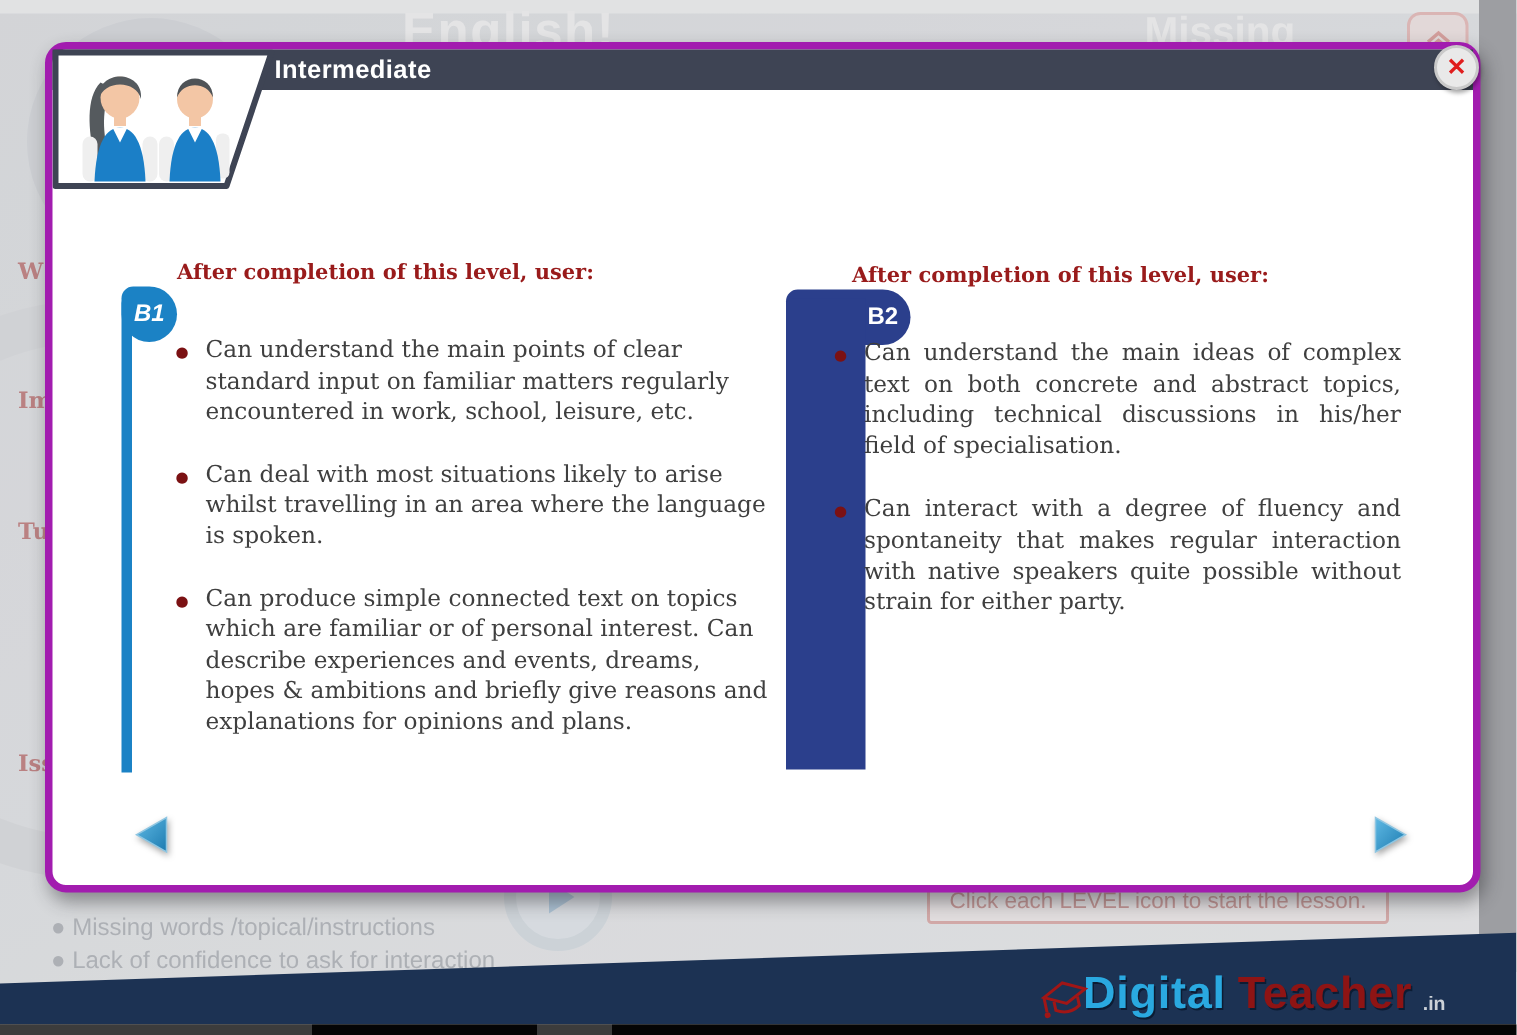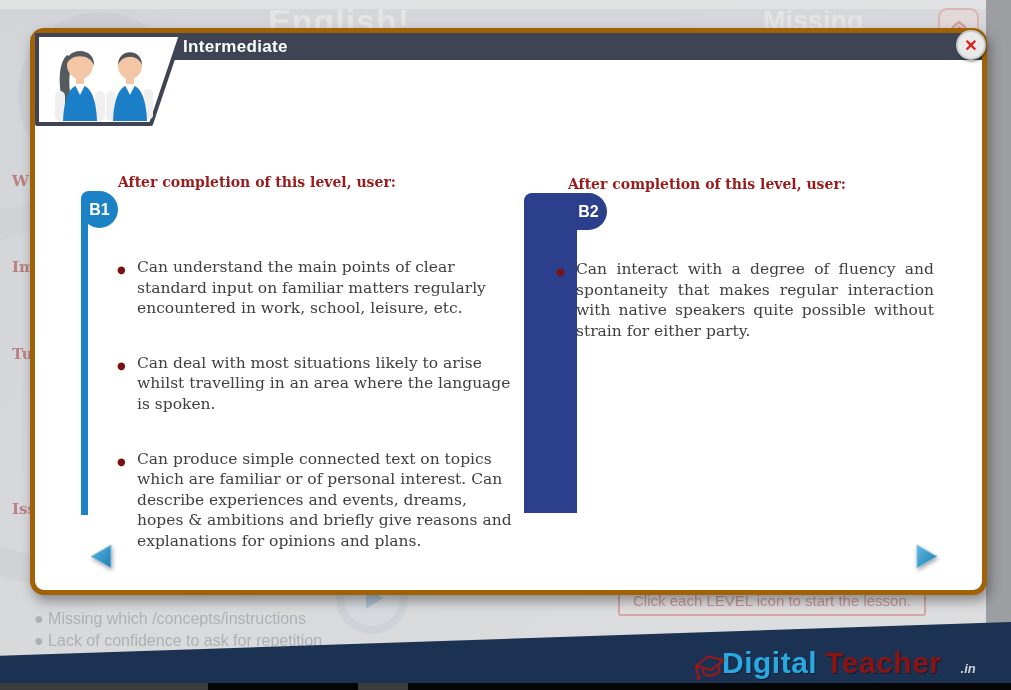--- a/index.html
+++ b/index.html
@@ -36,48 +36,48 @@
 
   
   #footer{left:0;top:618px;width:1011px;height:65px;background:#1c3253;
     clip-path:polygon(0 58%,100% 6%,100% 100%,0 100%);}
   #brand{left:688px;top:638px;height:40px;display:flex;align-items:flex-end;text-align:right;}
   #brand .cap{position:relative;left:6px;top:6px;transform:rotate(-12deg);}
   #brand .w1{color:#2aa9e0;font-weight:bold;font-size:30px;line-height:30px;letter-spacing:.5px;
     text-shadow:1px 1px 0 #0c1c33;}
   #brand .w2{color:#8e1414;font-weight:bold;font-size:30px;line-height:30px;margin-left:8px;letter-spacing:.5px;
     text-shadow:1px 1px 0 #0c1c33;}
-  #brand .tld{color:#ccd2d8;font-size:13px;margin-left:19px;line-height:18px;font-weight:bold;font-style:italic;}
+  #brand .tld{color:#ccd2d8;font-size:13px;margin-left:7px;line-height:18px;font-weight:bold;}
   #taskbar{left:0;top:683px;width:1011px;height:7px;background:#050505;display:flex;}
   #taskbar .seg1{width:208px;background:#3c3c3c;}
   #taskbar .seg2{width:150px;background:#050505;}
   #taskbar .seg3{width:50px;background:#3c3c3c;}
   #taskbar .seg4{flex:1;background:#050505;}
 
   
   #modal{left:30px;top:28px;width:947px;height:557px;background:#ffffff;
-    border:5px solid #a16207;border-radius:14px;box-shadow:3px 6px 12px rgba(40,40,45,.45);}
+    border:5px solid #a21caf;border-radius:14px;box-shadow:3px 6px 12px rgba(40,40,45,.45);}
   #modal-header{left:0;top:0;width:947px;height:27px;background:#3e4454;}
   #modal-title{left:148px;top:4px;color:#ffffff;font-weight:bold;font-size:17px;letter-spacing:.3px;}
   #close-btn{left:921px;top:-3px;width:30px;height:30px;border-radius:50%;background:#e9e9e9;
     border:2px solid #c9c9c9;box-sizing:border-box;display:flex;align-items:center;justify-content:center;
     color:#e01d1d;font-weight:bold;font-size:16px;cursor:pointer;box-shadow:1px 2px 3px rgba(0,0,0,.35);}
   #students-panel{left:0;top:0;}
 
   .col-heading{color:#991b1b;font-weight:bold;font-size:14px;font-family:"DejaVu Serif",serif;}
   .ribbon-bar{width:7px;border-top-left-radius:5px;}
   .ribbon-badge{width:37px;height:37px;border-radius:8px 19px 19px 19px;color:#fff;font-weight:bold;
     font-size:16px;display:flex;align-items:center;justify-content:center;
     font-family:"Liberation Sans",sans-serif;}
-  .b1{background:#1b82c5;}
+  .b1{background:#1b82c5;font-style:italic;}
   .b2{background:#2b3f8c;padding-left:46px;}
 
   ul.cap-list{list-style:none;margin:0;padding:0;font-family:"DejaVu Serif",serif;
     color:#3f3f3f;font-size:15.5px;line-height:20.6px;}
-  ul.cap-list li{position:relative;padding-left:24px;margin-bottom:21px;margin-top:34px;}
+  ul.cap-list li{position:relative;padding-left:24px;margin-bottom:21px;}
   ul.cap-list li::before{content:"●";position:absolute;left:4px;top:3px;font-size:10px;color:#7b1113;}
   #list-b1{left:78px;top:190px;width:400px;}
   #list-b2{left:517px;top:192px;width:382px;text-align:justify;}
   #list-b2 li{margin-bottom:22px;}
 
   .nav-arrow{width:26px;height:27px;cursor:pointer;filter:drop-shadow(1px 2px 2px rgba(0,0,0,.35));}
   #prev-arrow{left:53px;top:510px;}
   #next-arrow{left:879px;top:510px;}
 </style>
 </head>
@@ -96,22 +96,22 @@
       <polyline points="3,9 10,3 17,9" fill="none" stroke="#eaa6a2" stroke-width="2.4"></polyline>
       <polyline points="3,14 10,8 17,14" fill="none" stroke="#eaa6a2" stroke-width="2.4"></polyline>
     </svg>
   </div>
 
   <div class="abs sidebar-partial" style="top:172px">W</div>
   <div class="abs sidebar-partial" style="top:258px">Im</div>
   <div class="abs sidebar-partial" style="top:345px">Tu</div>
   <div class="abs sidebar-partial" style="top:500px">Iss</div>
 
-  <div class="abs issue-bullet" style="top:610px">● Missing which /concepts/instructions</div>
-  <div class="abs issue-bullet" style="top:632px">● Lack of confidence to ask for repetition</div>
+  <div class="abs issue-bullet" style="top:610px">● Missing words /topical/instructions</div>
+  <div class="abs issue-bullet" style="top:632px">● Lack of confidence to ask for interaction</div>
 
   <div class="abs" id="bg-play">
     <div class="tri"></div>
   </div>
 
   <div class="abs" id="bg-hint">Click each LEVEL icon to start the lesson.</div>
   <div class="abs" id="bg-rightstrip"></div>
 </div>
 
 <div class="abs" id="dim"></div>
@@ -178,20 +178,21 @@
     <li>Can deal with most situations likely to arise whilst travelling in an area where the language is spoken.</li>
     <li>Can produce simple connected text on topics which are familiar or of personal interest. Can describe experiences and events, dreams, hopes &amp; ambitions and briefly give reasons and explanations for opinions and plans.</li>
   </ul>
 
   <div class="abs col-heading" style="left:533px;top:143px">After completion of this level, user:</div>
   <div class="abs ribbon-badge b2" style="left:489px;top:160px">
     <span>B2</span>
   </div>
   <div class="abs ribbon-bar b2" style="left:489px;top:166px;height:314px"></div>
   <ul class="abs cap-list" id="list-b2">
+    <li>Can understand the main ideas of complex text on both concrete and abstract topics, including technical discussions in his/her field of specialisation.</li>
     <li>Can interact with a degree of fluency and spontaneity that makes regular interaction with native speakers quite possible without strain for either party.</li>
   </ul>
 
   <svg class="abs nav-arrow" id="prev-arrow" viewBox="0 0 26 27">
     <defs>
       <linearGradient id="gl" x1="0" y1="0" x2="1" y2="1">
         <stop offset="0" stop-color="#5fb9e4"></stop>
           <stop offset="1" stop-color="#1d7bb0"></stop>
       </linearGradient>
     </defs>

